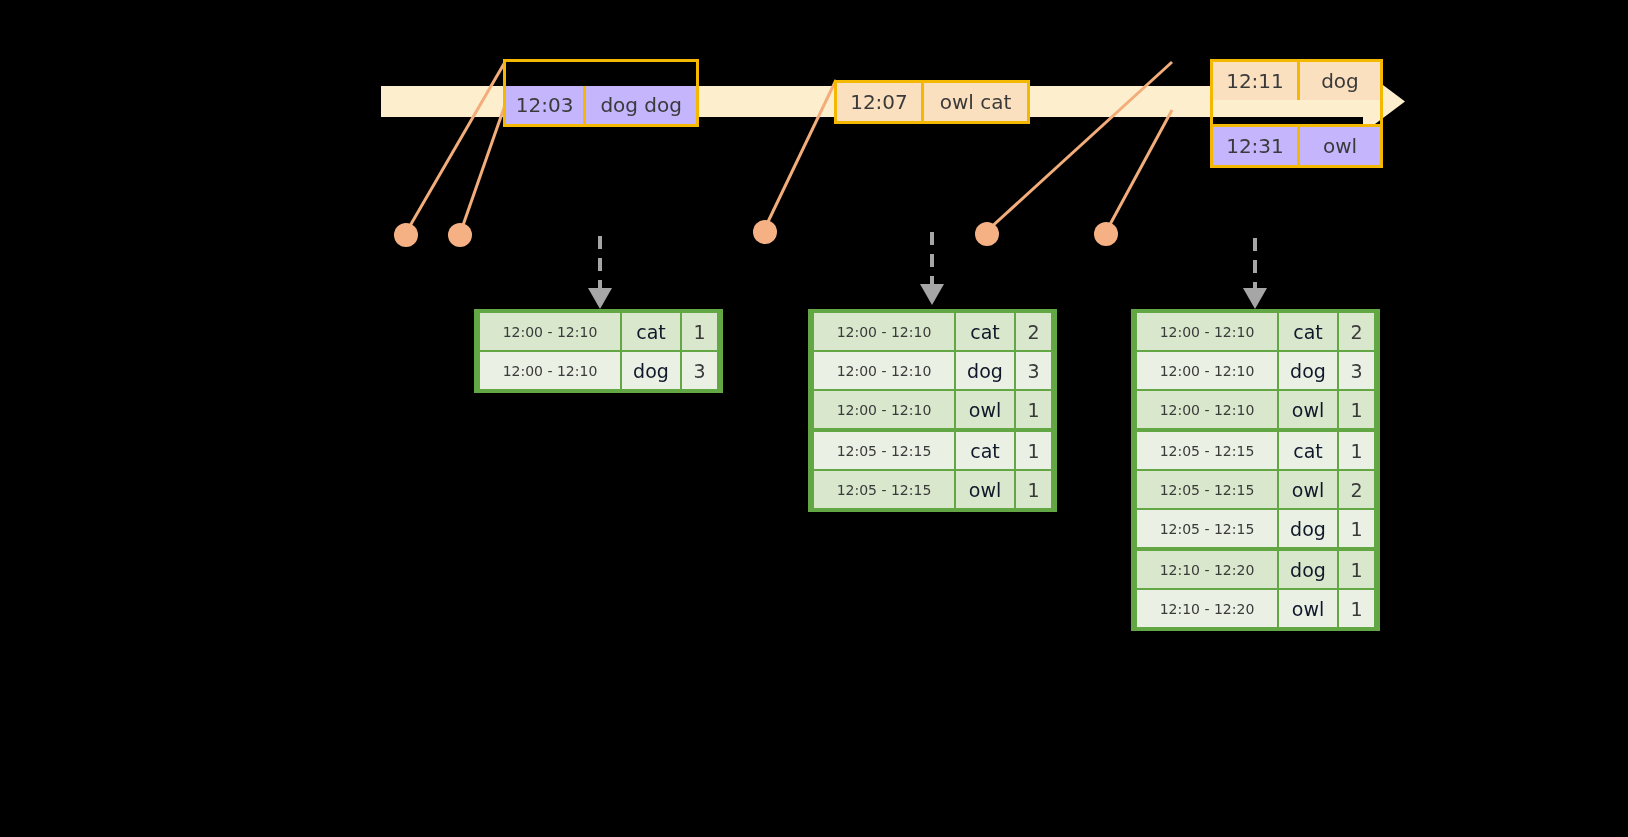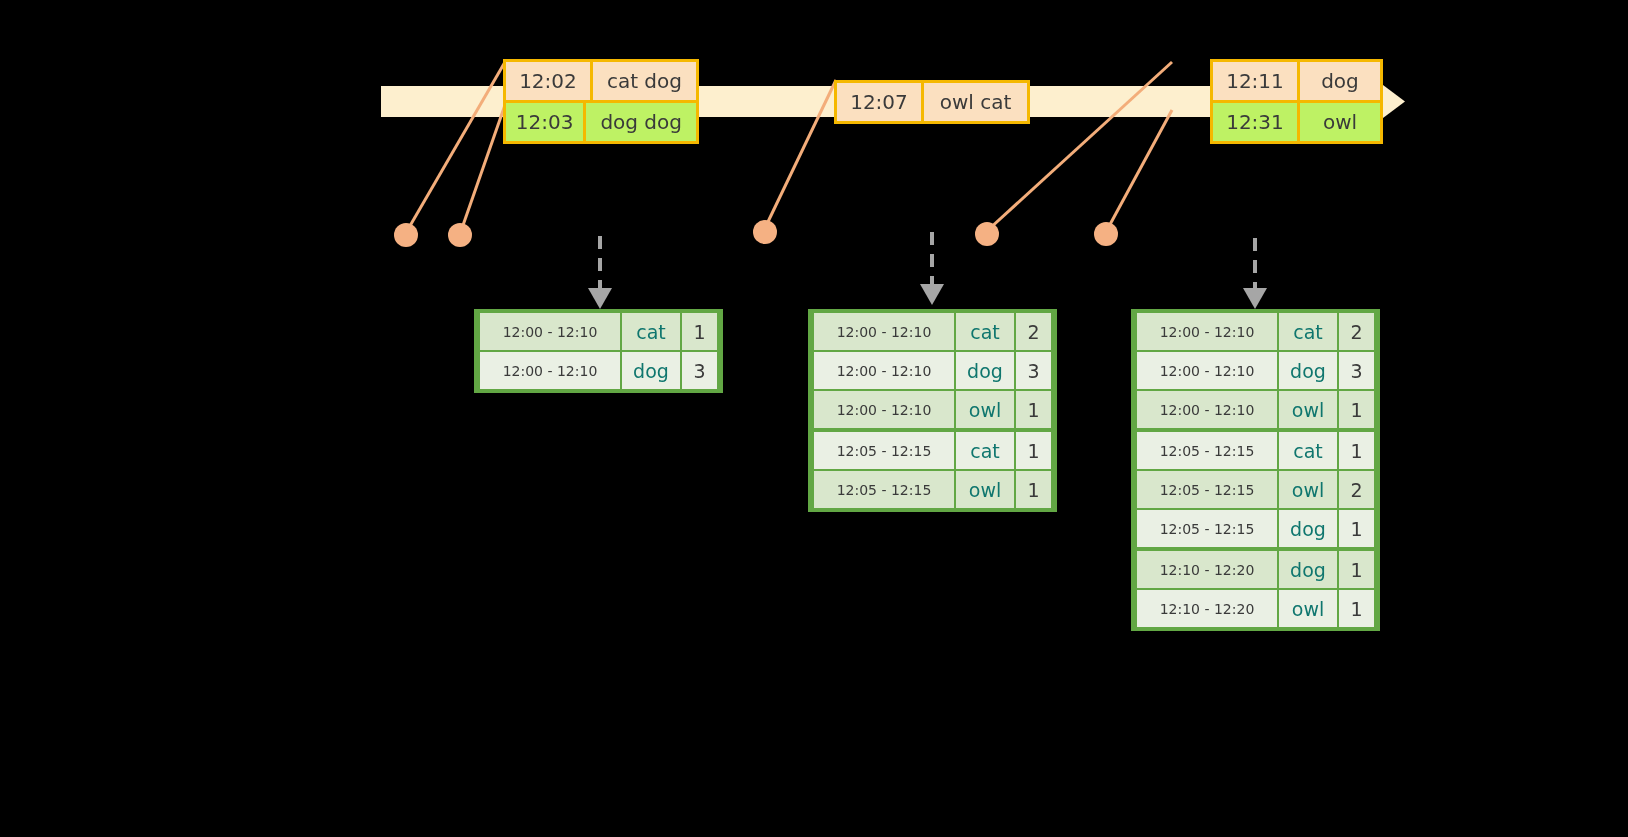--- a/index.html
+++ b/index.html
@@ -8,36 +8,36 @@
   #stage{position:absolute;left:0;top:0;width:1628px;height:837px;}
 
   svg.layer{position:absolute;left:0;top:0;width:1628px;height:837px;pointer-events:none;}
 
   
   .evt-box{position:absolute;border:3px solid #F5B800;box-sizing:border-box;
            display:flex;flex-direction:column;}
   .evt-row{display:flex;height:38px;}
   .evt-row + .evt-row{border-top:3px solid #F5B800;}
   .evt-row.shade{background:#FBE0C0;}
-  .evt-row.plain{background:#bef264;}
+  .evt-row.plain{background:#c4b5fd;margin-top:24px;}
   .evt-time{width:84px;display:flex;align-items:center;justify-content:center;
             font-size:20px;color:#3a3a3a;border-right:3px solid #F5B800;}
   .evt-words{flex:1;display:flex;align-items:center;justify-content:center;
              font-size:20px;color:#3a3a3a;padding:0 14px;white-space:nowrap;}
 
   
   .gtable{position:absolute;border:4px solid #62A744;box-sizing:border-box;
           background:#62A744;display:flex;flex-direction:column;}
   .grow{display:flex;height:37px;}
   .grow.a{background:#D9E7CC;}
   .grow.b{background:#EAF0E4;}
   .gc-range{width:152px;display:flex;align-items:center;justify-content:center;
             font-size:14px;color:#3a3a3a;}
   .gc-word{width:63px;display:flex;align-items:center;justify-content:center;
-           font-size:19px;color:#0f766e;}
+           font-size:19px;color:#0f172a;}
   .gc-num{width:38px;display:flex;align-items:center;justify-content:center;
           font-size:19px;color:#3a3a3a;}
   .gsep{width:2px;background:#62A744;flex:none;}
   .grow-gap{height:2px;background:#62A744;}
   .grow-gap.big{height:4px;}
 </style>
 </head>
 <body>
 
 <div id="stage">
@@ -72,24 +72,20 @@
       <line x1="1255" y1="238" x2="1255" y2="288"></line>
     </g>
     <g fill="#A6A6A6">
       <polygon points="588,288 612,288 600,309"></polygon>
       <polygon points="920,284 944,284 932,305"></polygon>
       <polygon points="1243,288 1267,288 1255,309"></polygon>
     </g>
   </svg>
 
   <div class="evt-box" style="left:503px;top:59px;width:196px;">
-    <div class="evt-row shade">
-      <div class="evt-time">12:02</div>
-      <div class="evt-words">cat dog</div>
-    </div>
     <div class="evt-row plain">
       <div class="evt-time">12:03</div>
       <div class="evt-words">dog dog</div>
     </div>
   </div>
 
   <div class="evt-box" style="left:834px;top:80px;width:196px;">
     <div class="evt-row shade">
       <div class="evt-time">12:07</div>
       <div class="evt-words">owl cat</div>

